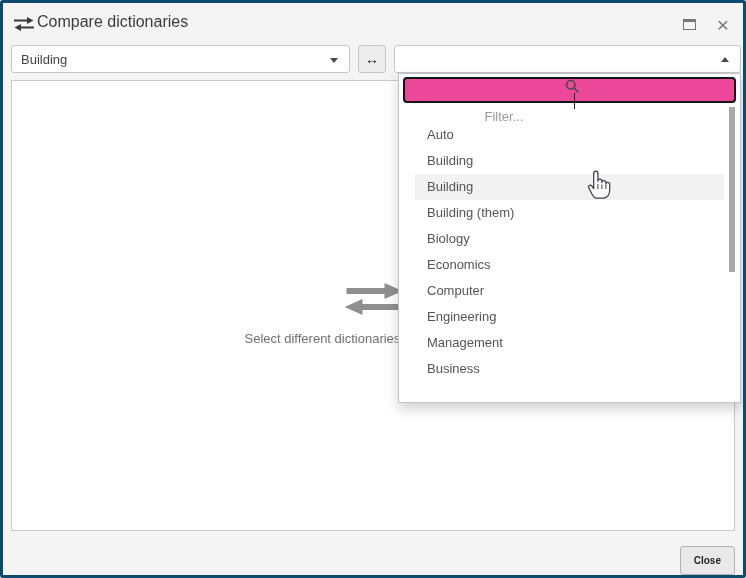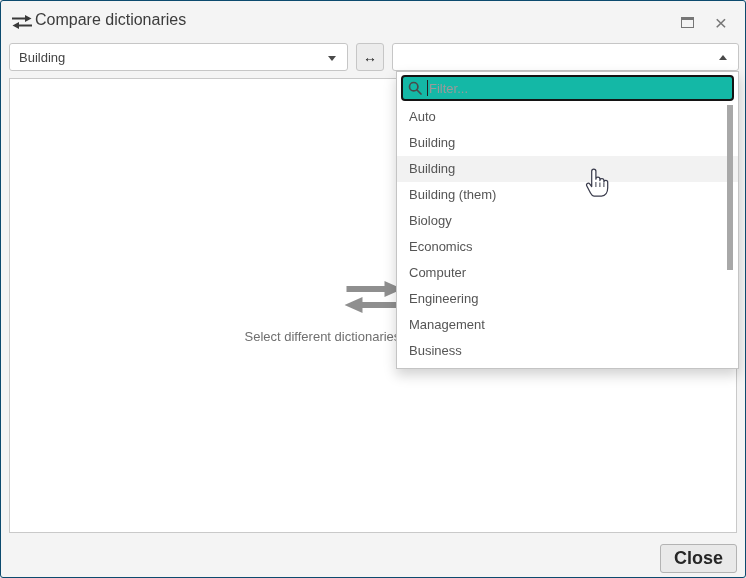--- a/index.html
+++ b/index.html
@@ -1,18 +1,18 @@
 <!DOCTYPE html>
 <html><head>
 <meta charset="utf-8">
 <style>
   html,body{margin:0;padding:0;background:#e9e9e9;}
   .dialog{
     position:relative;width:746px;height:578px;box-sizing:border-box;
-    background:#f4f4f4;border:1px solid #0c4a6e;border-radius:3px;overflow:hidden;
+    background:#f4f4f4;border:3px solid #0c4a6e;border-radius:3px;overflow:hidden;
     font-family:"Liberation Sans",sans-serif;
   }
   
   .header{position:absolute;top:0;left:0;right:0;height:40px;}
   .title-icon{position:absolute;left:11px;top:13px;width:20px;height:16px;}
   .title{position:absolute;left:34px;top:10px;font-size:16px;color:#3c3c3c;white-space:nowrap;}
   .win-btn{position:absolute;top:8px;width:26px;height:26px;display:flex;align-items:center;justify-content:center;cursor:pointer;background:transparent;border:none;padding:0;}
   .btn-max{left:673px;}
   .btn-close{left:707px;}
   .max-glyph{width:13px;height:11px;box-sizing:border-box;border:1px solid #767676;border-top:3px solid #767676;}
@@ -25,30 +25,30 @@
   .caret{position:absolute;right:11px;width:0;height:0;border-left:4px solid transparent;border-right:4px solid transparent;}
   .caret-down{top:12px;border-top:5px solid #4a4a4a;}
   .caret-up{top:11px;border-bottom:5px solid #4a4a4a;}
   .swap-btn{position:absolute;left:355px;top:42px;width:28px;height:28px;box-sizing:border-box;background:#ececec;border:1px solid #c6c6c6;border-radius:3px;text-align:center;line-height:25px;font-size:14px;font-weight:bold;color:#1a1a1a;cursor:pointer;padding:0;}
   
   .content-panel{position:absolute;left:8px;right:8px;top:77px;bottom:44px;background:#fff;border:1px solid #c9c9c9;box-sizing:border-box;}
   .empty-state{position:absolute;top:200px;left:50%;transform:translateX(-50%);text-align:center;}
   .empty-state svg{display:block;margin:0 auto;}
   .hint{margin-top:14px;font-size:13px;color:#6f6f6f;white-space:nowrap;}
   
-  .close-btn{position:absolute;right:8px;top:543px;height:29px;box-sizing:border-box;padding:0 13px;background:#e9e9e9;border:1px solid #b3b3b3;border-radius:3px;font-family:inherit;font-size:18px;font-weight:600;color:#262626;cursor:pointer;}
+  .close-btn{position:absolute;right:8px;top:543px;height:29px;box-sizing:border-box;padding:0 13px;background:#e9e9e9;border:1px solid #b3b3b3;border-radius:3px;font-family:inherit;font-size:10px;font-weight:600;color:#262626;cursor:pointer;}
   
   .dropdown-panel{position:absolute;left:395px;top:70px;width:343px;box-sizing:border-box;background:#fff;border:1px solid #c4c4c4;box-shadow:0 6px 12px rgba(0,0,0,0.18);z-index:10;padding-bottom:4px;}
   .filter-wrap{padding:3px 4px;}
-  .filter-box{height:26px;box-sizing:border-box;border:2px solid #141414;border-radius:4px;display:flex;align-items:center;padding-left:5px;background:#14b8a6;}
+  .filter-box{height:26px;box-sizing:border-box;border:2px solid #141414;border-radius:4px;display:flex;align-items:center;padding-left:5px;background:#ec4899;flex-direction:column;}
   .search-icon{flex:0 0 auto;display:flex;}
   .text-caret{flex:0 0 auto;width:1px;height:16px;background:#222;margin-left:5px;}
   .filter-input{flex:1;border:none;outline:none;background:transparent;font-family:inherit;font-size:13px;color:#333;height:20px;padding:0 0 0 1px;}
   .filter-input::placeholder{color:#9a9a9a;opacity:1;}
-  .dict-list{margin:0;padding:0;list-style:none;}
+  .dict-list{margin:16px;padding:0;list-style:none;}
   .dict-item{height:26px;line-height:26px;padding-left:12px;font-size:13px;color:#555;cursor:pointer;white-space:nowrap;}
   .dict-item.selected{background:#f2f2f2;}
   .scroll-thumb{position:absolute;right:5px;top:33px;width:6px;height:165px;background:#a8a8a8;z-index:11;cursor:pointer;}
   
   .cursor{position:absolute;left:584px;top:167px;z-index:30;pointer-events:none;}
 </style>
 </head>
 <body>
 
 <div class="dialog">

